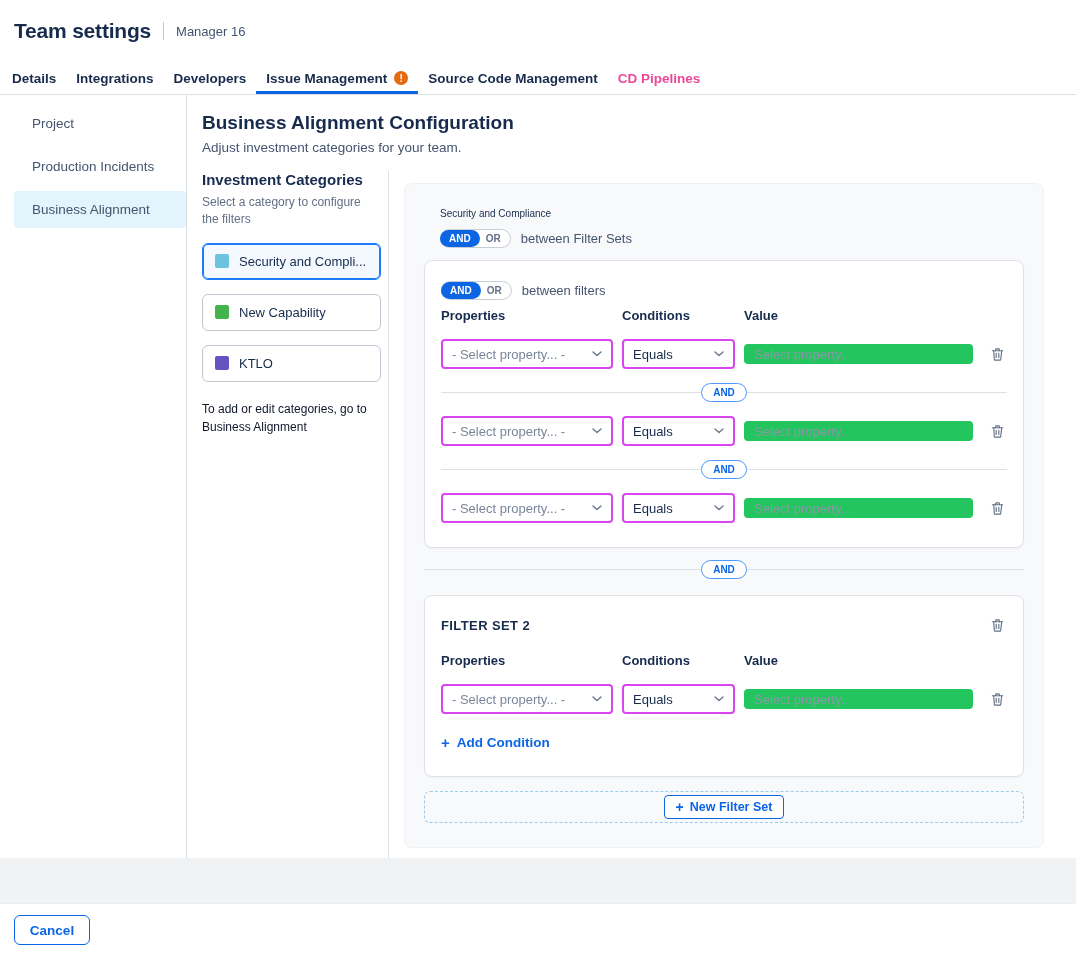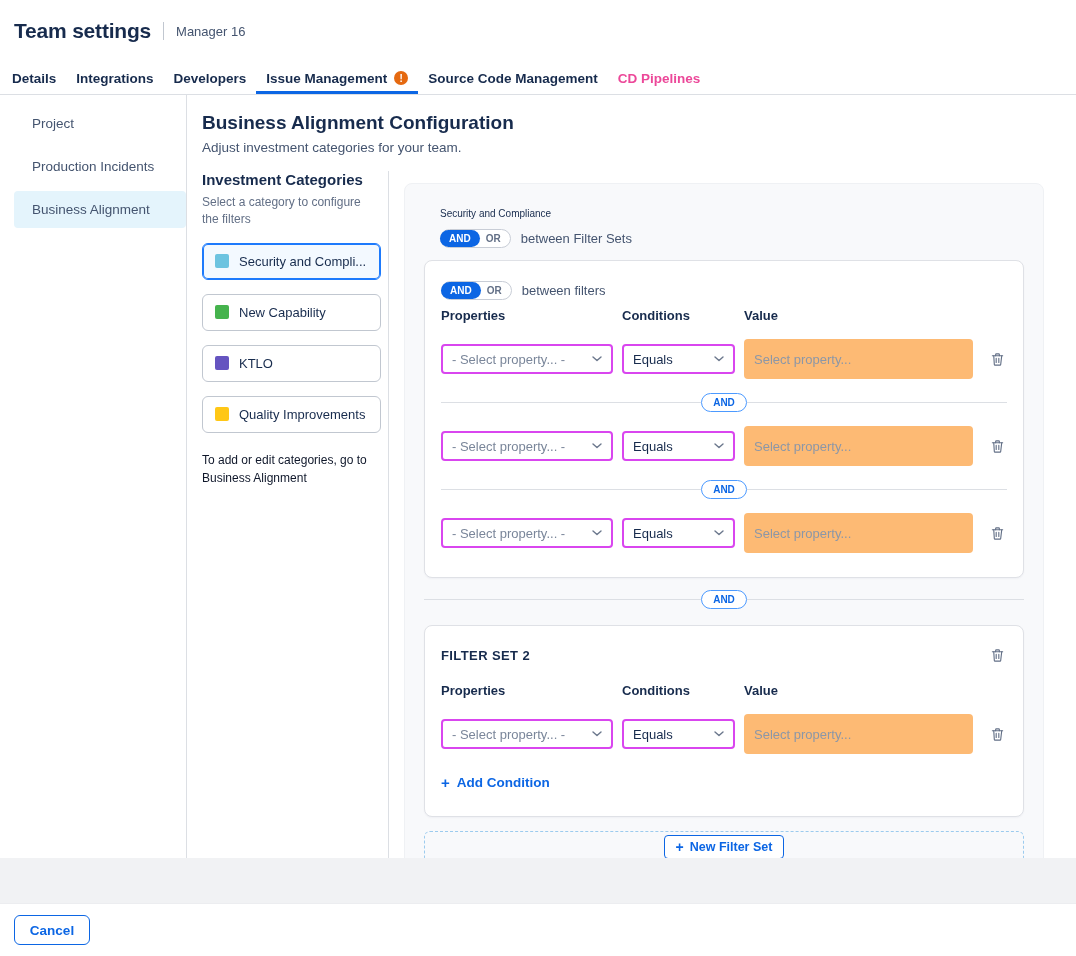--- a/index.html
+++ b/index.html
@@ -73,21 +73,21 @@
   .fs2 .colheads { margin-top: 18px; }
 
   .frow { display: flex; align-items: center; gap: 9px; margin-top: 16px; }
   .conn + .frow { margin-top: 0; }
   .select { height: 30px; display: flex; align-items: center; justify-content: space-between;
             padding: 0 9px; border: 2px solid #d946ef; border-radius: 4px; background: #fff;
             font-size: 13px; cursor: pointer; }
   .select.prop { width: 172px; color: #7A869A; }
   .select.cond { width: 113px; color: #172B4D; }
   .chev { display: flex; margin-left: 6px; }
-  .vinput { width: 229px; height: 40px; border: none; border-radius: 4px; background: #fdba74;
+  .vinput { width: 229px; height: 20px; border: none; border-radius: 4px; background: #22c55e;
             padding: 0 10px; font-size: 13px; font-family: inherit; color: #172B4D; }
   .vinput::placeholder { color: #8C97A7; }
   .trash { margin-left: auto; background: none; border: none; padding: 2px; cursor: pointer; display: flex; }
 
   .conn { display: flex; align-items: center; margin: 14px 0; }
   .conn .ln { flex: 1; height: 1px; background: #DCDFE4; }
   .conn .pill { border: 1px solid #4C9AFF; color: #0C66E4; background: #fff; font-size: 10px;
                 font-weight: 700; padding: 3px 11px; border-radius: 999px; }
   .conn.outer { margin: 12px 0 16px; }
 
@@ -172,24 +172,20 @@
               <span>Security and Compli...</span>
             </button>
             <button class="catbtn">
               <span class="sw sw1"></span>
               <span>New Capability</span>
             </button>
             <button class="catbtn">
               <span class="sw sw2"></span>
               <span>KTLO</span>
             </button>
-            <button class="catbtn">
-              <span class="sw sw3"></span>
-              <span>Quality Improvements</span>
-            </button>
           </div>
           <p class="catnote">To add or edit categories, go to Business Alignment</p>
         </div>
 
         <div class="panelcol">
           <div class="panel">
             <h3>Security and Compliance</h3>
 
             <div class="toggleRow inset">
               <span class="andor">

